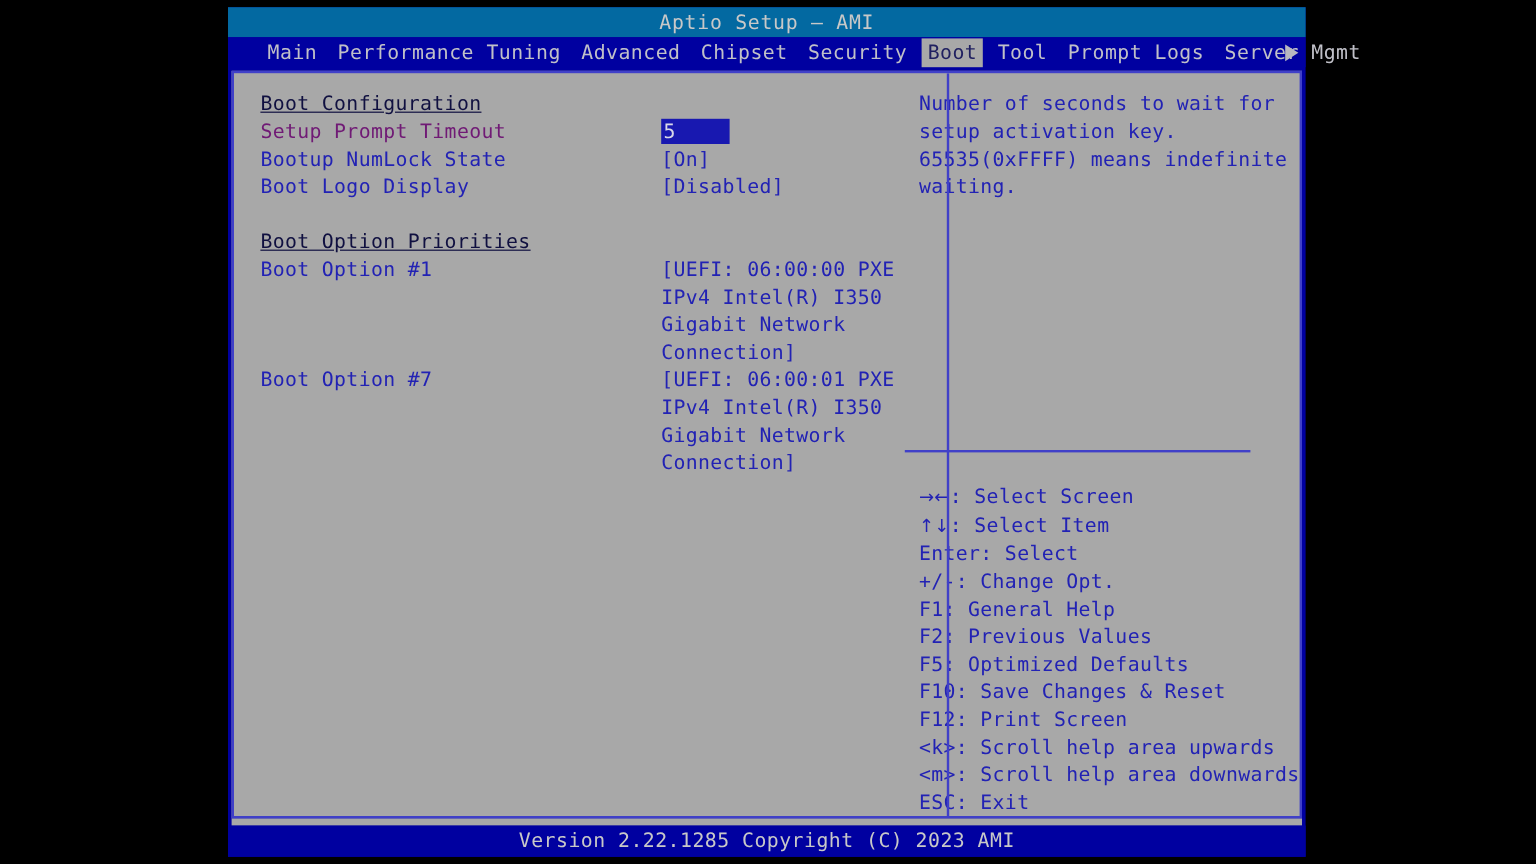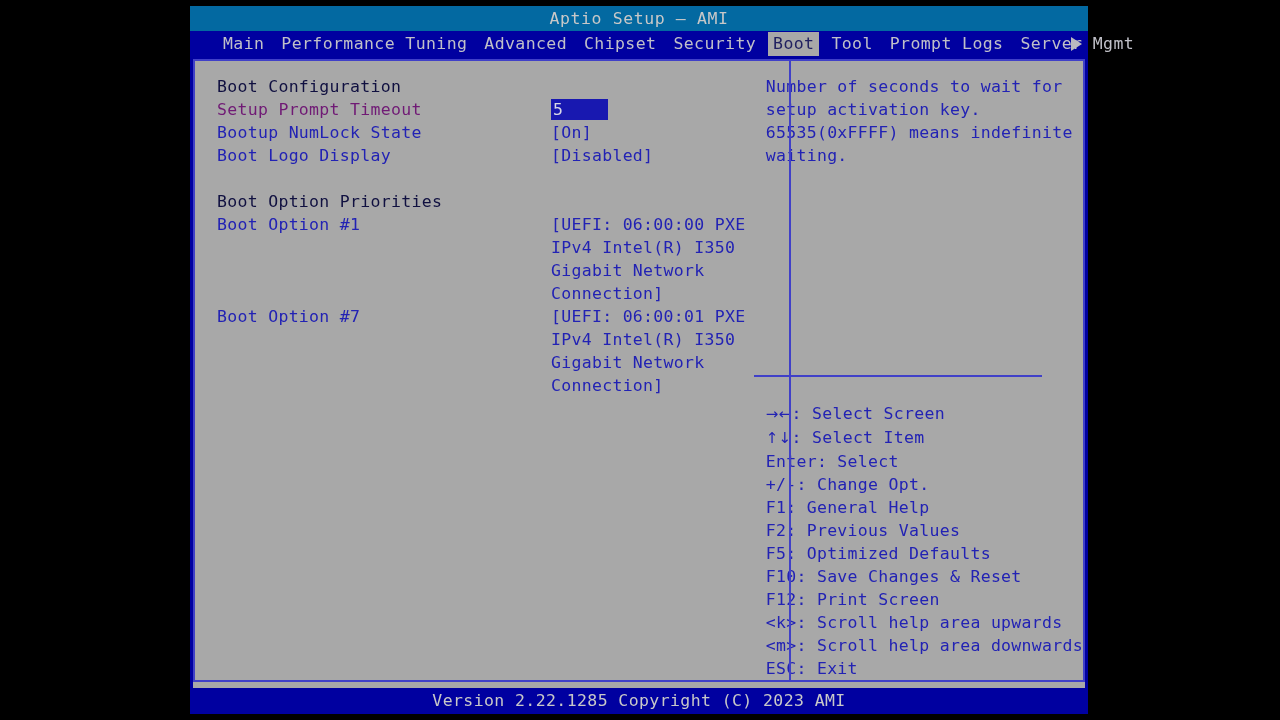--- a/index.html
+++ b/index.html
@@ -110,20 +110,21 @@
     width: 334px;
     flex: 0 0 334px;
     font-size: 16.5px;
     line-height: 23px;
     color: #2222b4;
     white-space: pre;
     letter-spacing: 0.3px;
   }
   .row-label.section {
     color: #101040;
+    text-decoration: underline;
   }
   .row-label.selected-label {
     color: #701a75;
   }
   .row-value {
     font-size: 16.5px;
     line-height: 23px;
     color: #2222b4;
     white-space: pre-line;
     letter-spacing: 0.3px;

